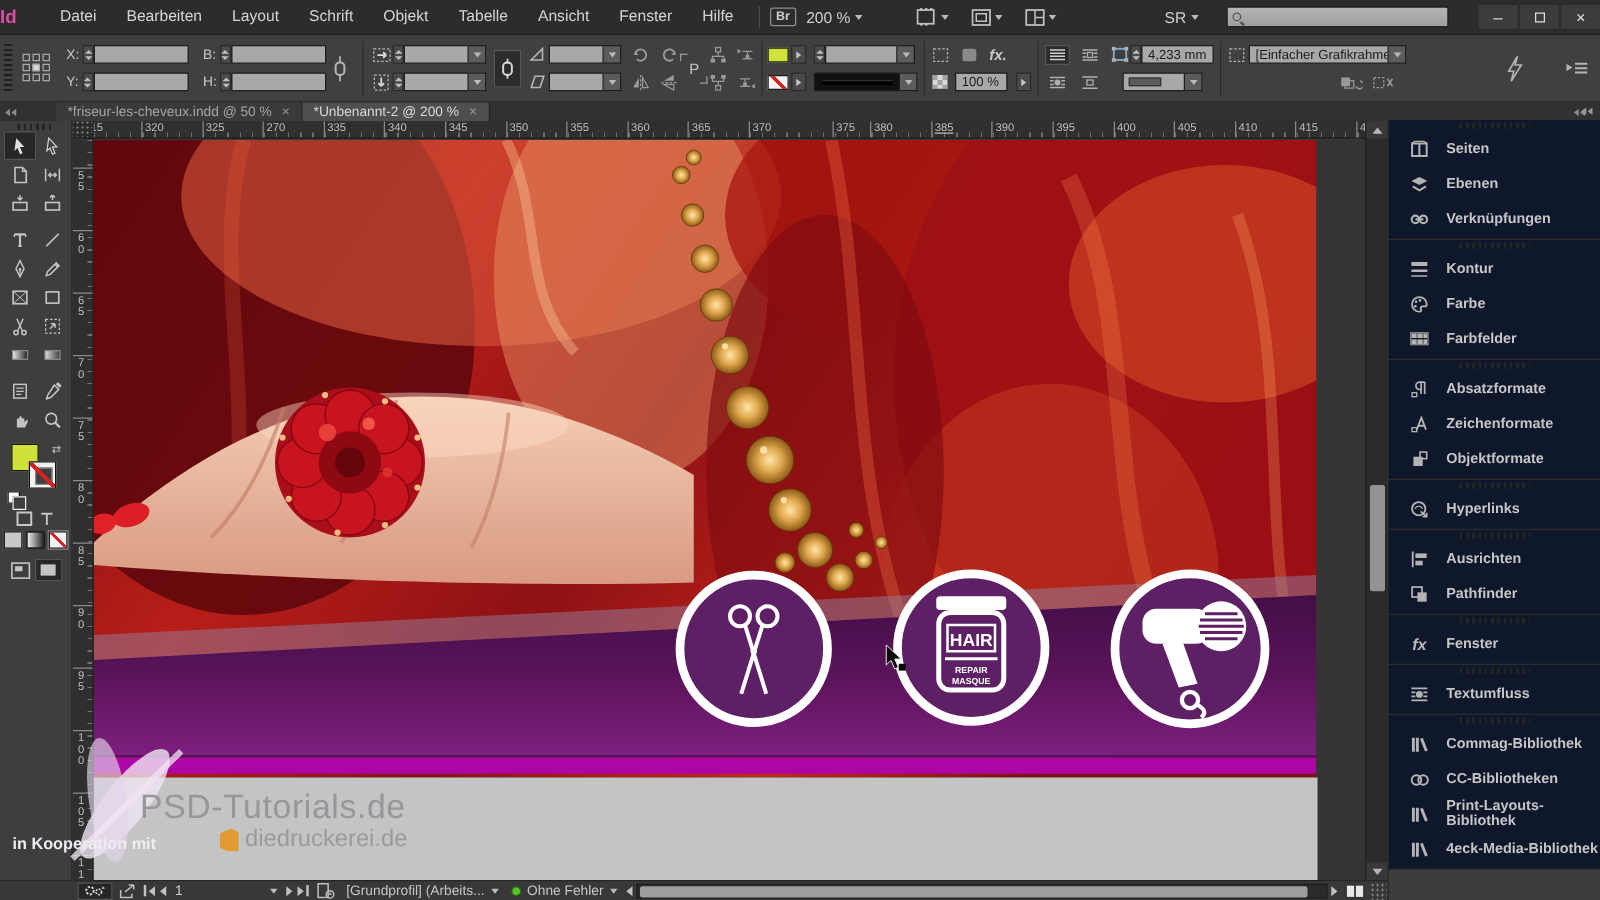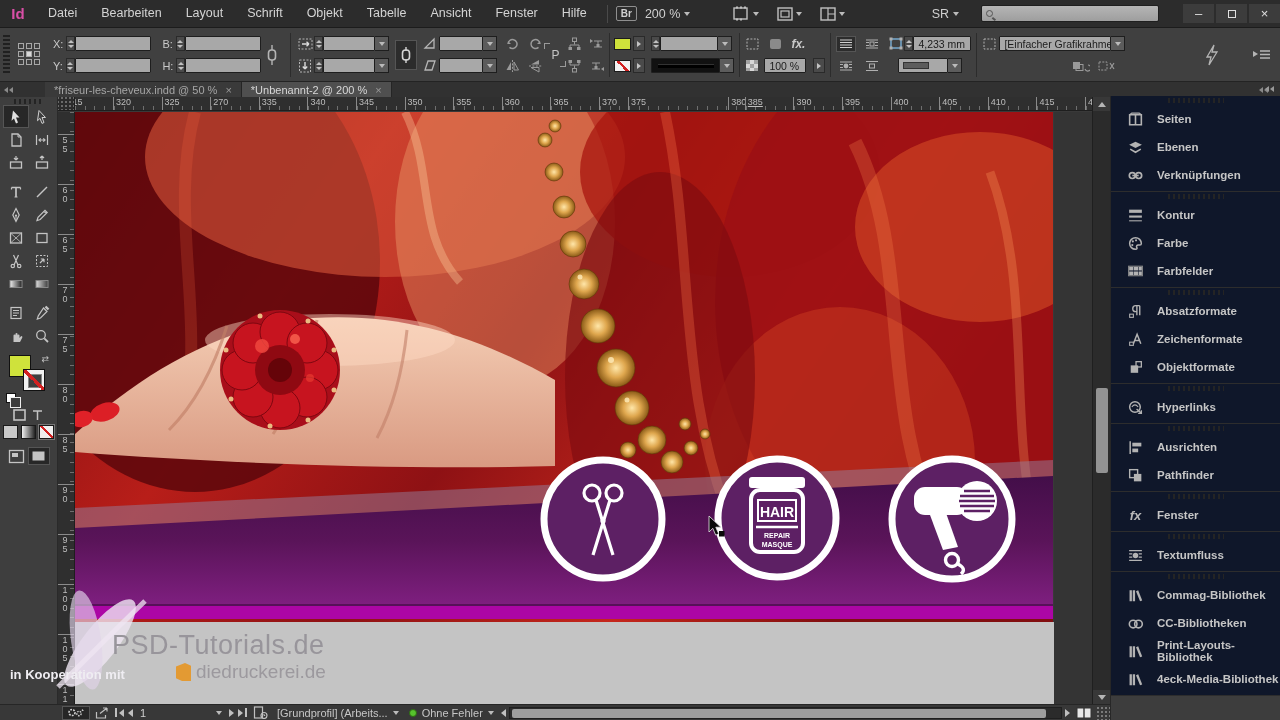--- a/index.html
+++ b/index.html
@@ -1,20 +1,20 @@
 <!DOCTYPE html>
 <html><head>
 <meta charset="utf-8">
 <style>
 *{margin:0;padding:0;box-sizing:border-box}
 html,body{width:1280px;height:720px;overflow:hidden;background:#2e2e2e;font-family:"Liberation Sans",sans-serif}
 #app{position:relative;width:1280px;height:720px;background:#393939;overflow:hidden}
 
 #menubar{position:absolute;left:0;top:0;width:1280px;height:28px;background:#2c2c2c;border-bottom:1px solid #1c1c1c;display:flex;align-items:center;color:#d4d4d4;font-size:12.5px}
-#logo{width:36px;text-align:center;color:#d94fa6;font-weight:bold;font-size:15px}
+#logo{width:36px;color:#d94fa6;font-weight:bold;font-size:15px}
 #menu-items{display:flex}
 .menu-item{padding:0 12px;line-height:27px;cursor:default}
 .vdiv{width:1px;height:18px;background:#4a4a4a;margin:0 8px}
 .badge{border:1px solid #8f8f8f;border-radius:2px;padding:1px 4px;font-size:10px;font-weight:bold;color:#cfcfcf}
 .mb-dd{display:flex;align-items:center;gap:4px;padding:0 8px;color:#cfcfcf}
 .mb-iconbtn{display:flex;align-items:center;gap:3px;margin:0 9px}
 .mb-iconbtn svg{display:block}
 .tri-d{width:0;height:0;border-left:3.5px solid transparent;border-right:3.5px solid transparent;border-top:4px solid #bbb}
 #search-box{width:178px;height:17px;background:linear-gradient(#b5b5b5,#9e9e9e);border:1px solid #1f1f1f;border-radius:2px;display:flex;align-items:center;padding:0 4px;margin-left:14px}
 #search-box .mag{width:7px;height:7px;border:1.6px solid #555;border-radius:50%;position:relative}
@@ -579,22 +579,22 @@
         <span class="hr-label" style="left: 86.6px;">325</span>
         <span class="hr-label" style="left: 135.2px;">270</span>
         <span class="hr-label" style="left: 183.8px;">335</span>
         <span class="hr-label" style="left: 232.4px;">340</span>
         <span class="hr-label" style="left: 281px;">345</span>
         <span class="hr-label" style="left: 329.6px;">350</span>
         <span class="hr-label" style="left: 378.2px;">355</span>
         <span class="hr-label" style="left: 426.8px;">360</span>
         <span class="hr-label" style="left: 475.4px;">365</span>
         <span class="hr-label" style="left: 524px;">370</span>
-        <span class="hr-label" style="left: 553px; text-align: right;">375</span>
-        <span class="hr-label" style="left: 621.2px; margin-left: 32px;">380</span>
+        <span class="hr-label" style="left: 591px; text-align: right;">375</span>
+        <span class="hr-label" style="left: 621.2px;">380</span>
         <span class="hr-label" style="left: 669.8px; text-decoration: underline;">385</span>
         <span class="hr-label" style="left: 718.4px;">390</span>
         <span class="hr-label" style="left: 767px;">395</span>
         <span class="hr-label" style="left: 815.6px;">400</span>
         <span class="hr-label" style="left: 864.2px;">405</span>
         <span class="hr-label" style="left: 912.8px;">410</span>
         <span class="hr-label" style="left: 961.4px;">415</span>
         <span class="hr-label" style="left: 1010px;">420</span>
       </div>
     </div>

